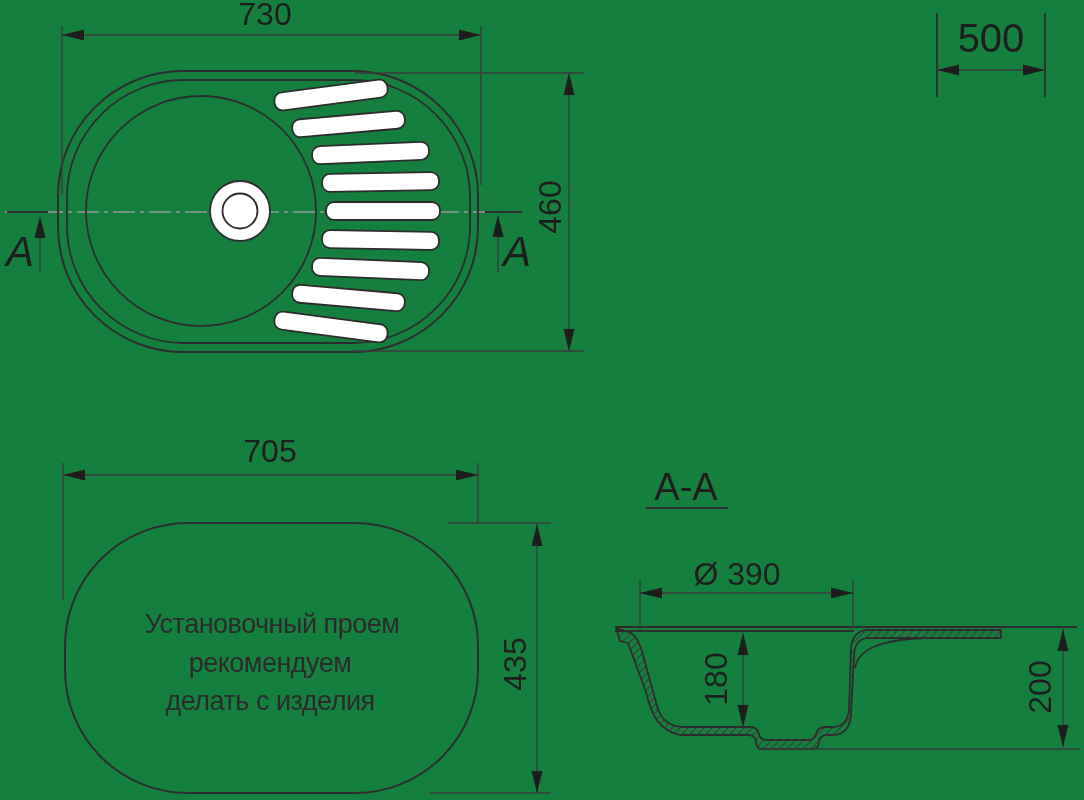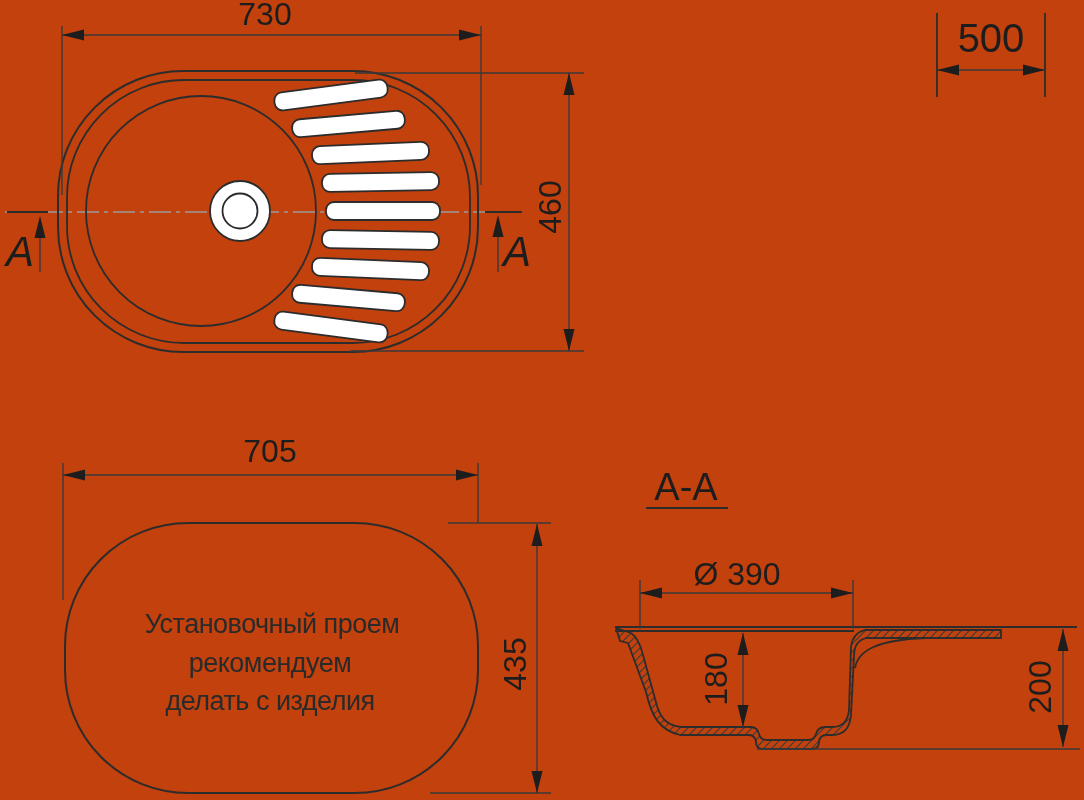--- a/index.html
+++ b/index.html
@@ -1,16 +1,16 @@
 <!DOCTYPE html>
 <html><head>
 <meta charset="utf-8">
 <style>
   html,body{margin:0;padding:0;background:#ffffff;}
-  .stage{position:relative;width:1084px;height:800px;background:#c2410c;overflow:hidden;
+  .stage{position:relative;width:1084px;height:800px;background:#15803d;overflow:hidden;
          font-family:"Liberation Sans", sans-serif;}
   svg{position:absolute;left:0;top:0;}
   .geo{fill:none;stroke:#2c2c2c;stroke-width:2;}
   .geo-thin{fill:none;stroke:#2c2c2c;stroke-width:1.8;}
   .white-fill{fill:#ffffff;stroke:#2c2c2c;stroke-width:1.8;}
   .dim{fill:none;stroke:#3a3a3a;stroke-width:1.4;}
   .centerline{fill:none;stroke:#9a9a9a;stroke-width:1.3;stroke-dasharray:22 5 4 5;}
   .arrow{fill:#1d1d1d;stroke:none;}
   .dimtext{fill:#1d1d1d;font-size:32px;}
   .dimtext-big{fill:#1d1d1d;font-size:40px;}

